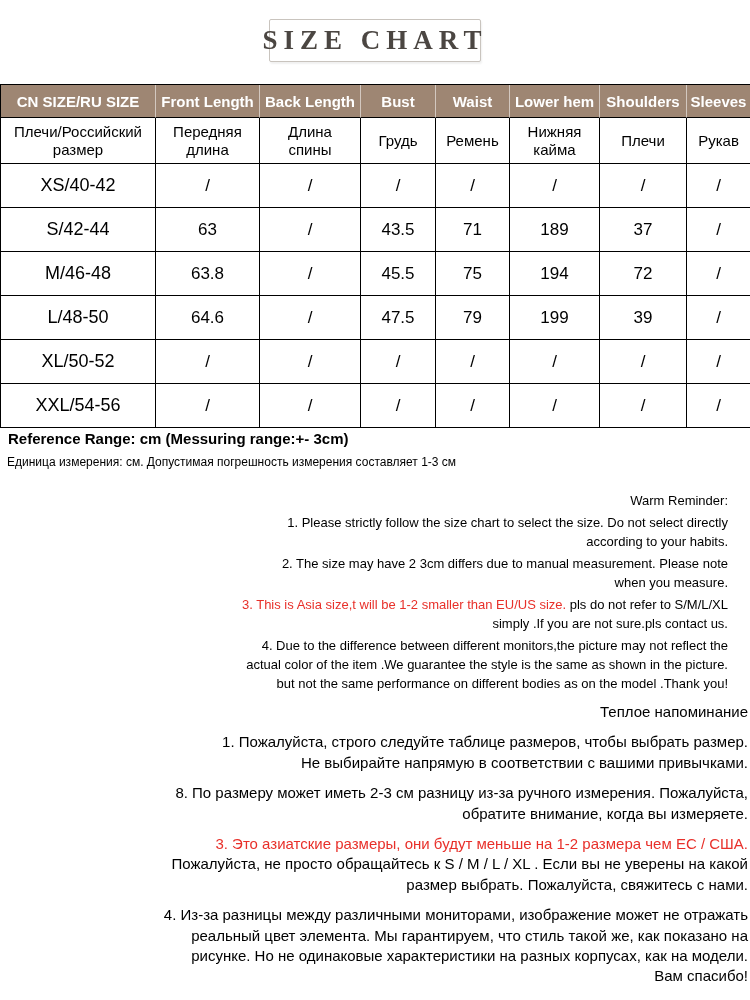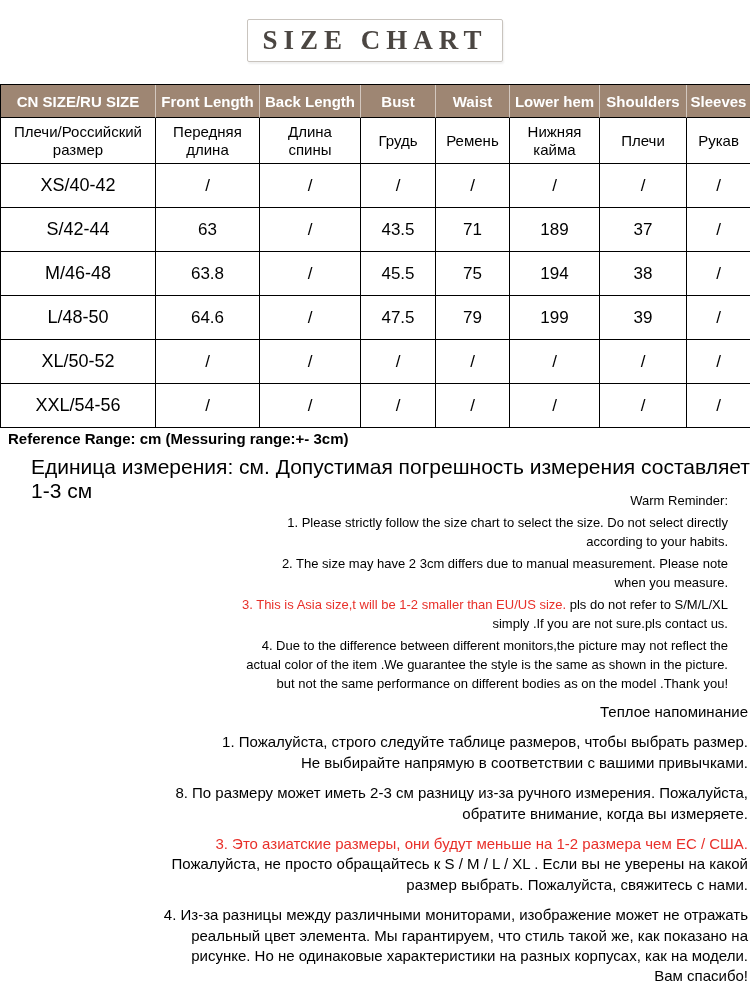--- a/index.html
+++ b/index.html
@@ -11,21 +11,21 @@
   body{
     position:relative;
     width:750px;height:1000px;overflow:hidden;
     font-family:"Liberation Sans","DejaVu Sans",sans-serif;
     color:#000;
   }
 
   
   .title-box{
     position:absolute;top:19px;left:50%;transform:translateX(-50%);
-    width:256px;height:43px;
+    width:212px;height:43px;
     border:1px solid #c9c4be;border-radius:2px;background:#fff;
     box-shadow:1px 2px 2px rgba(0,0,0,0.06);
     display:flex;align-items:center;justify-content:center;
   }
   .title-text{
     font-family:"Liberation Serif","DejaVu Serif",serif;
     font-size:27px;font-weight:600;letter-spacing:6px;color:#4b4642;
     white-space:nowrap;
   }
 
@@ -56,21 +56,21 @@
     border-right:1px solid #000;border-bottom:1px solid #000;
   }
   .size-table tbody td{
     height:44px;font-size:17px;
     border-right:1px solid #000;border-bottom:1px solid #000;
   }
   .size-table tbody td.size-col{font-size:18px;}
 
   
   .ref-en{position:absolute;top:430px;left:8px;font-size:15px;font-weight:700;}
-  .ref-ru{position:absolute;top:455px;left:7px;font-size:21px;font-weight:400;margin-left:24px;}
+  .ref-ru{position:absolute;top:455px;left:7px;font-size:12px;font-weight:400;}
 
   
   .warm-en{position:absolute;top:492px;left:68px;width:660px;
     font-size:13px;font-weight:400;line-height:1.46;text-align:right;}
   .warm-en .wr-title{margin-bottom:1px;}
   .warm-en .items{margin-left:17px;}
   .warm-en .item{padding-left:16px;text-indent:-16px;white-space:pre-line;margin-top:3px;}
 
   
   .warm-ru{position:absolute;top:702px;left:64px;width:684px;
@@ -145,21 +145,21 @@
           <td>37</td>
           <td>/</td>
         </tr>
         <tr>
           <td class="size-col">M/46-48</td>
           <td>63.8</td>
           <td>/</td>
           <td>45.5</td>
           <td>75</td>
           <td>194</td>
-          <td>38</td>
+          <td>72</td>
           <td>/</td>
         </tr>
         <tr>
           <td class="size-col">L/48-50</td>
           <td>64.6</td>
           <td>/</td>
           <td>47.5</td>
           <td>79</td>
           <td>199</td>
           <td>39</td>

